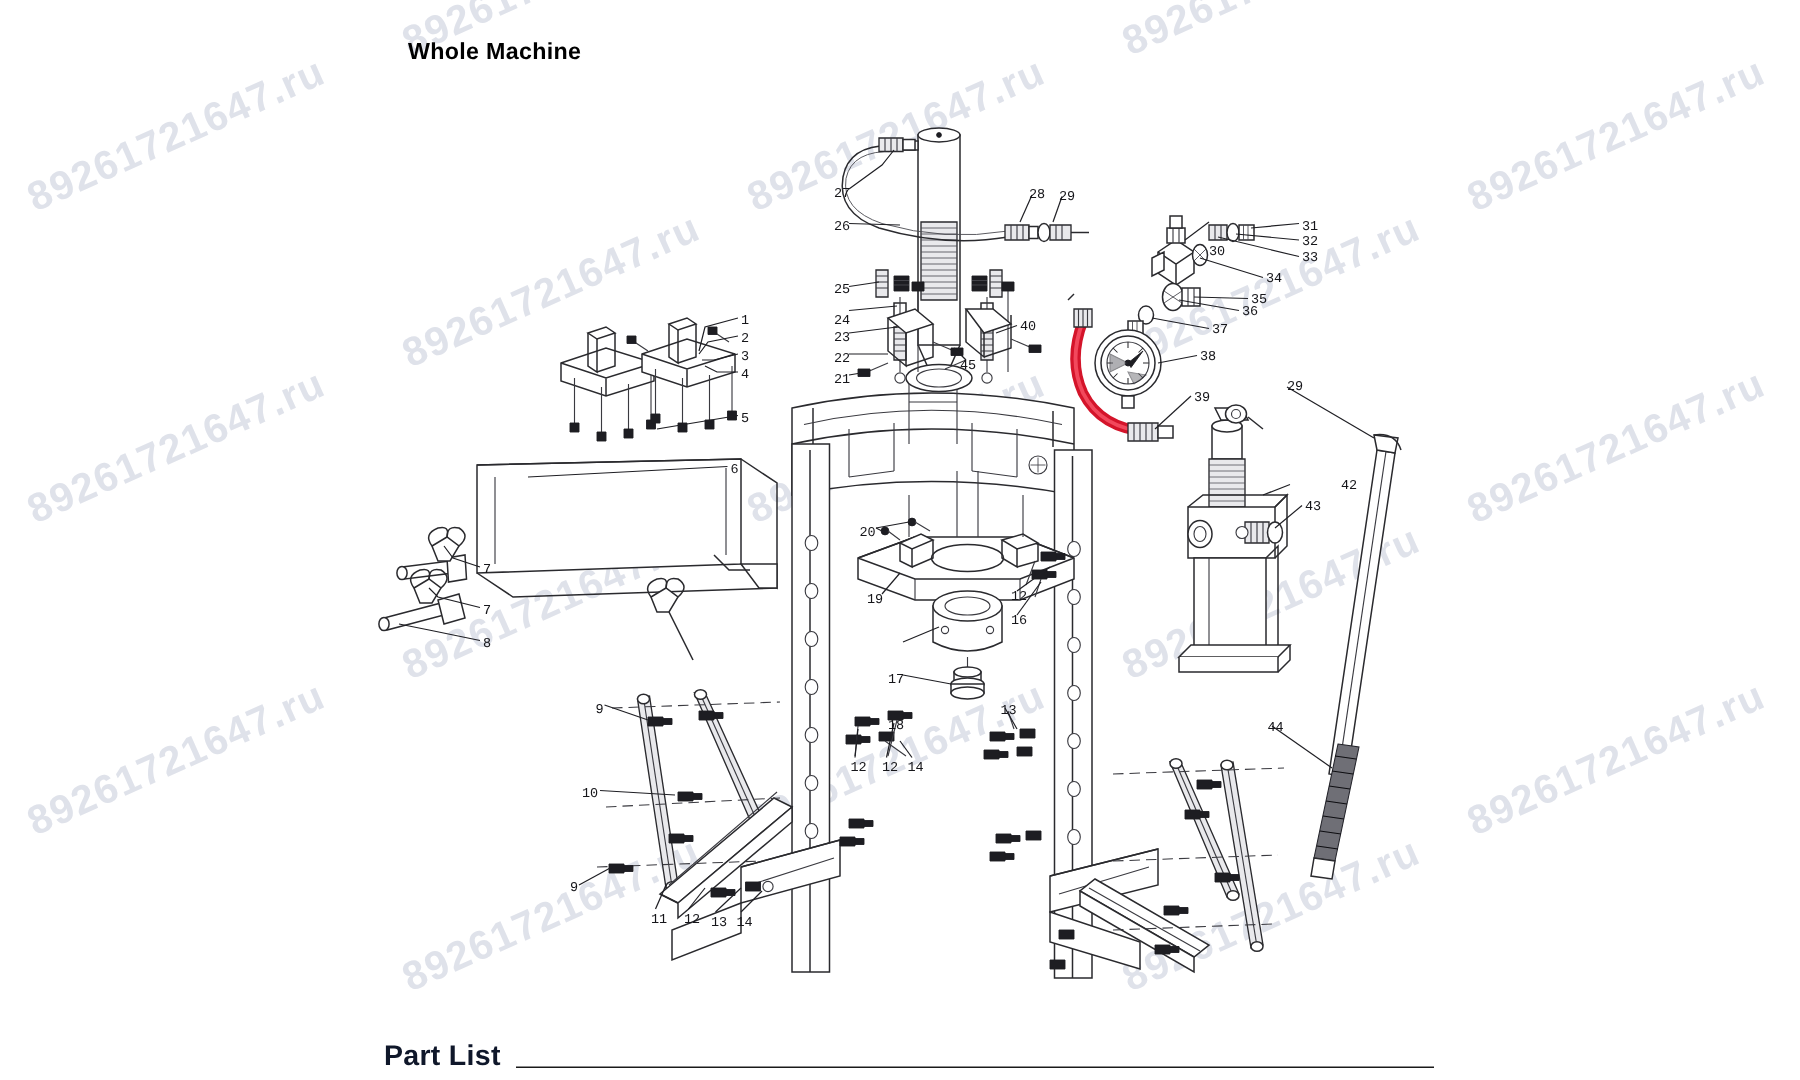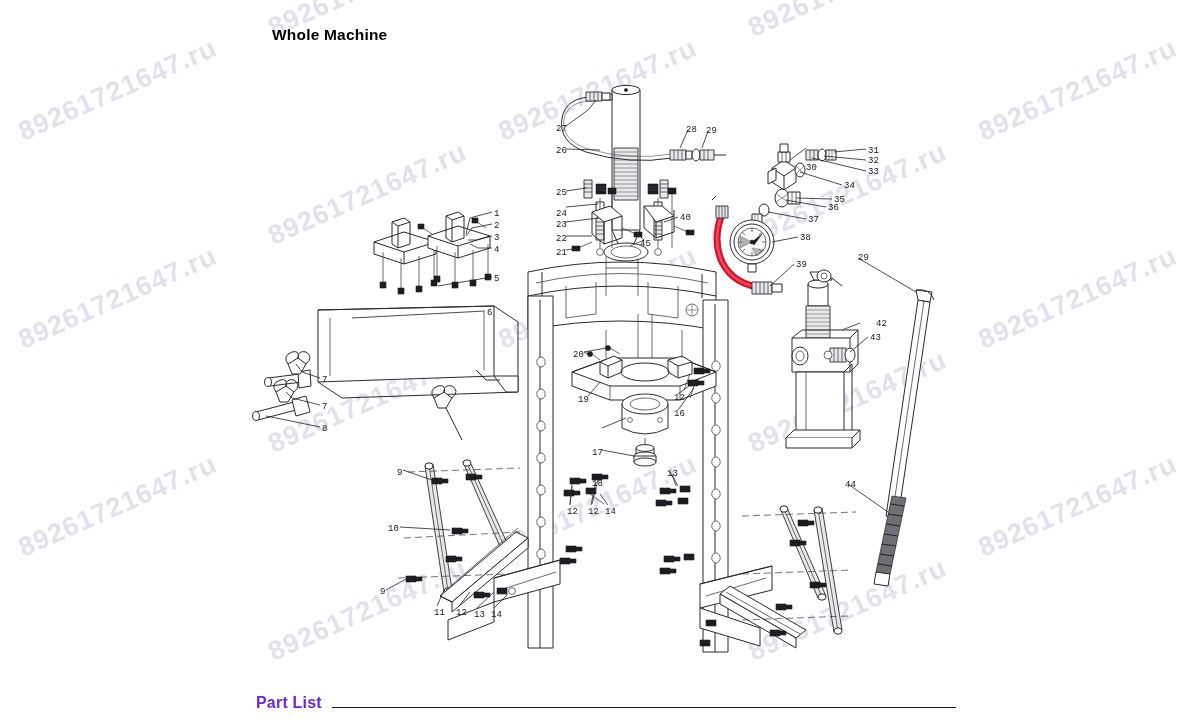--- a/index.html
+++ b/index.html
@@ -59,23 +59,23 @@
     position: absolute;
     left: 256px;
     top: 694px;
     z-index: 6;
     display: flex;
     align-items: flex-end;
     gap: 10px;
     width: 700px;
   }
   #partlist-label {
-    font-size: 16px;
+    font-size: 19px;
     font-weight: 700;
-    color: #6d28d9;
+    color: #0f172a;
     letter-spacing: .2px;
     white-space: nowrap;
   }
   #partlist-rule {
     flex: 1 1 auto;
     height: 0;
     border-bottom: 1.6px solid #1a1a1a;
     margin-bottom: 4px;
   }
 
@@ -736,21 +736,21 @@
       <div class="callout" style="left: 868px; top: 168px;">33</div>
       <div class="callout" style="left: 844px; top: 182px;">34</div>
       <div class="callout" style="left: 834px; top: 196px;">35</div>
       <div class="callout" style="left: 828px; top: 204px; text-align: right;">36</div>
       <div class="callout" style="left: 808px; top: 216px;">37</div>
       <div class="callout" style="left: 800px; top: 234px;">38</div>
       <div class="callout" style="left: 796px; top: 261px;">39</div>
       <div class="callout" style="left: 858px; top: 254px;">29</div>
       <div class="callout" style="left: 680px; top: 214px;">40</div>
       <div class="callout" style="left: 640px; top: 240px;">45</div>
-      <div class="callout" style="left: 876px; top: 320px; text-align: right;">42</div>
+      <div class="callout" style="left: 894px; top: 320px; text-align: right;">42</div>
       <div class="callout" style="left: 870px; top: 334px;">43</div>
       <div class="callout" style="left: 845px; top: 481px;">44</div>
     </div>
 
   <div id="partlist-block">
     <div id="partlist-label">Part List</div>
     <div id="partlist-rule"></div>
   </div>
 
 </div>

